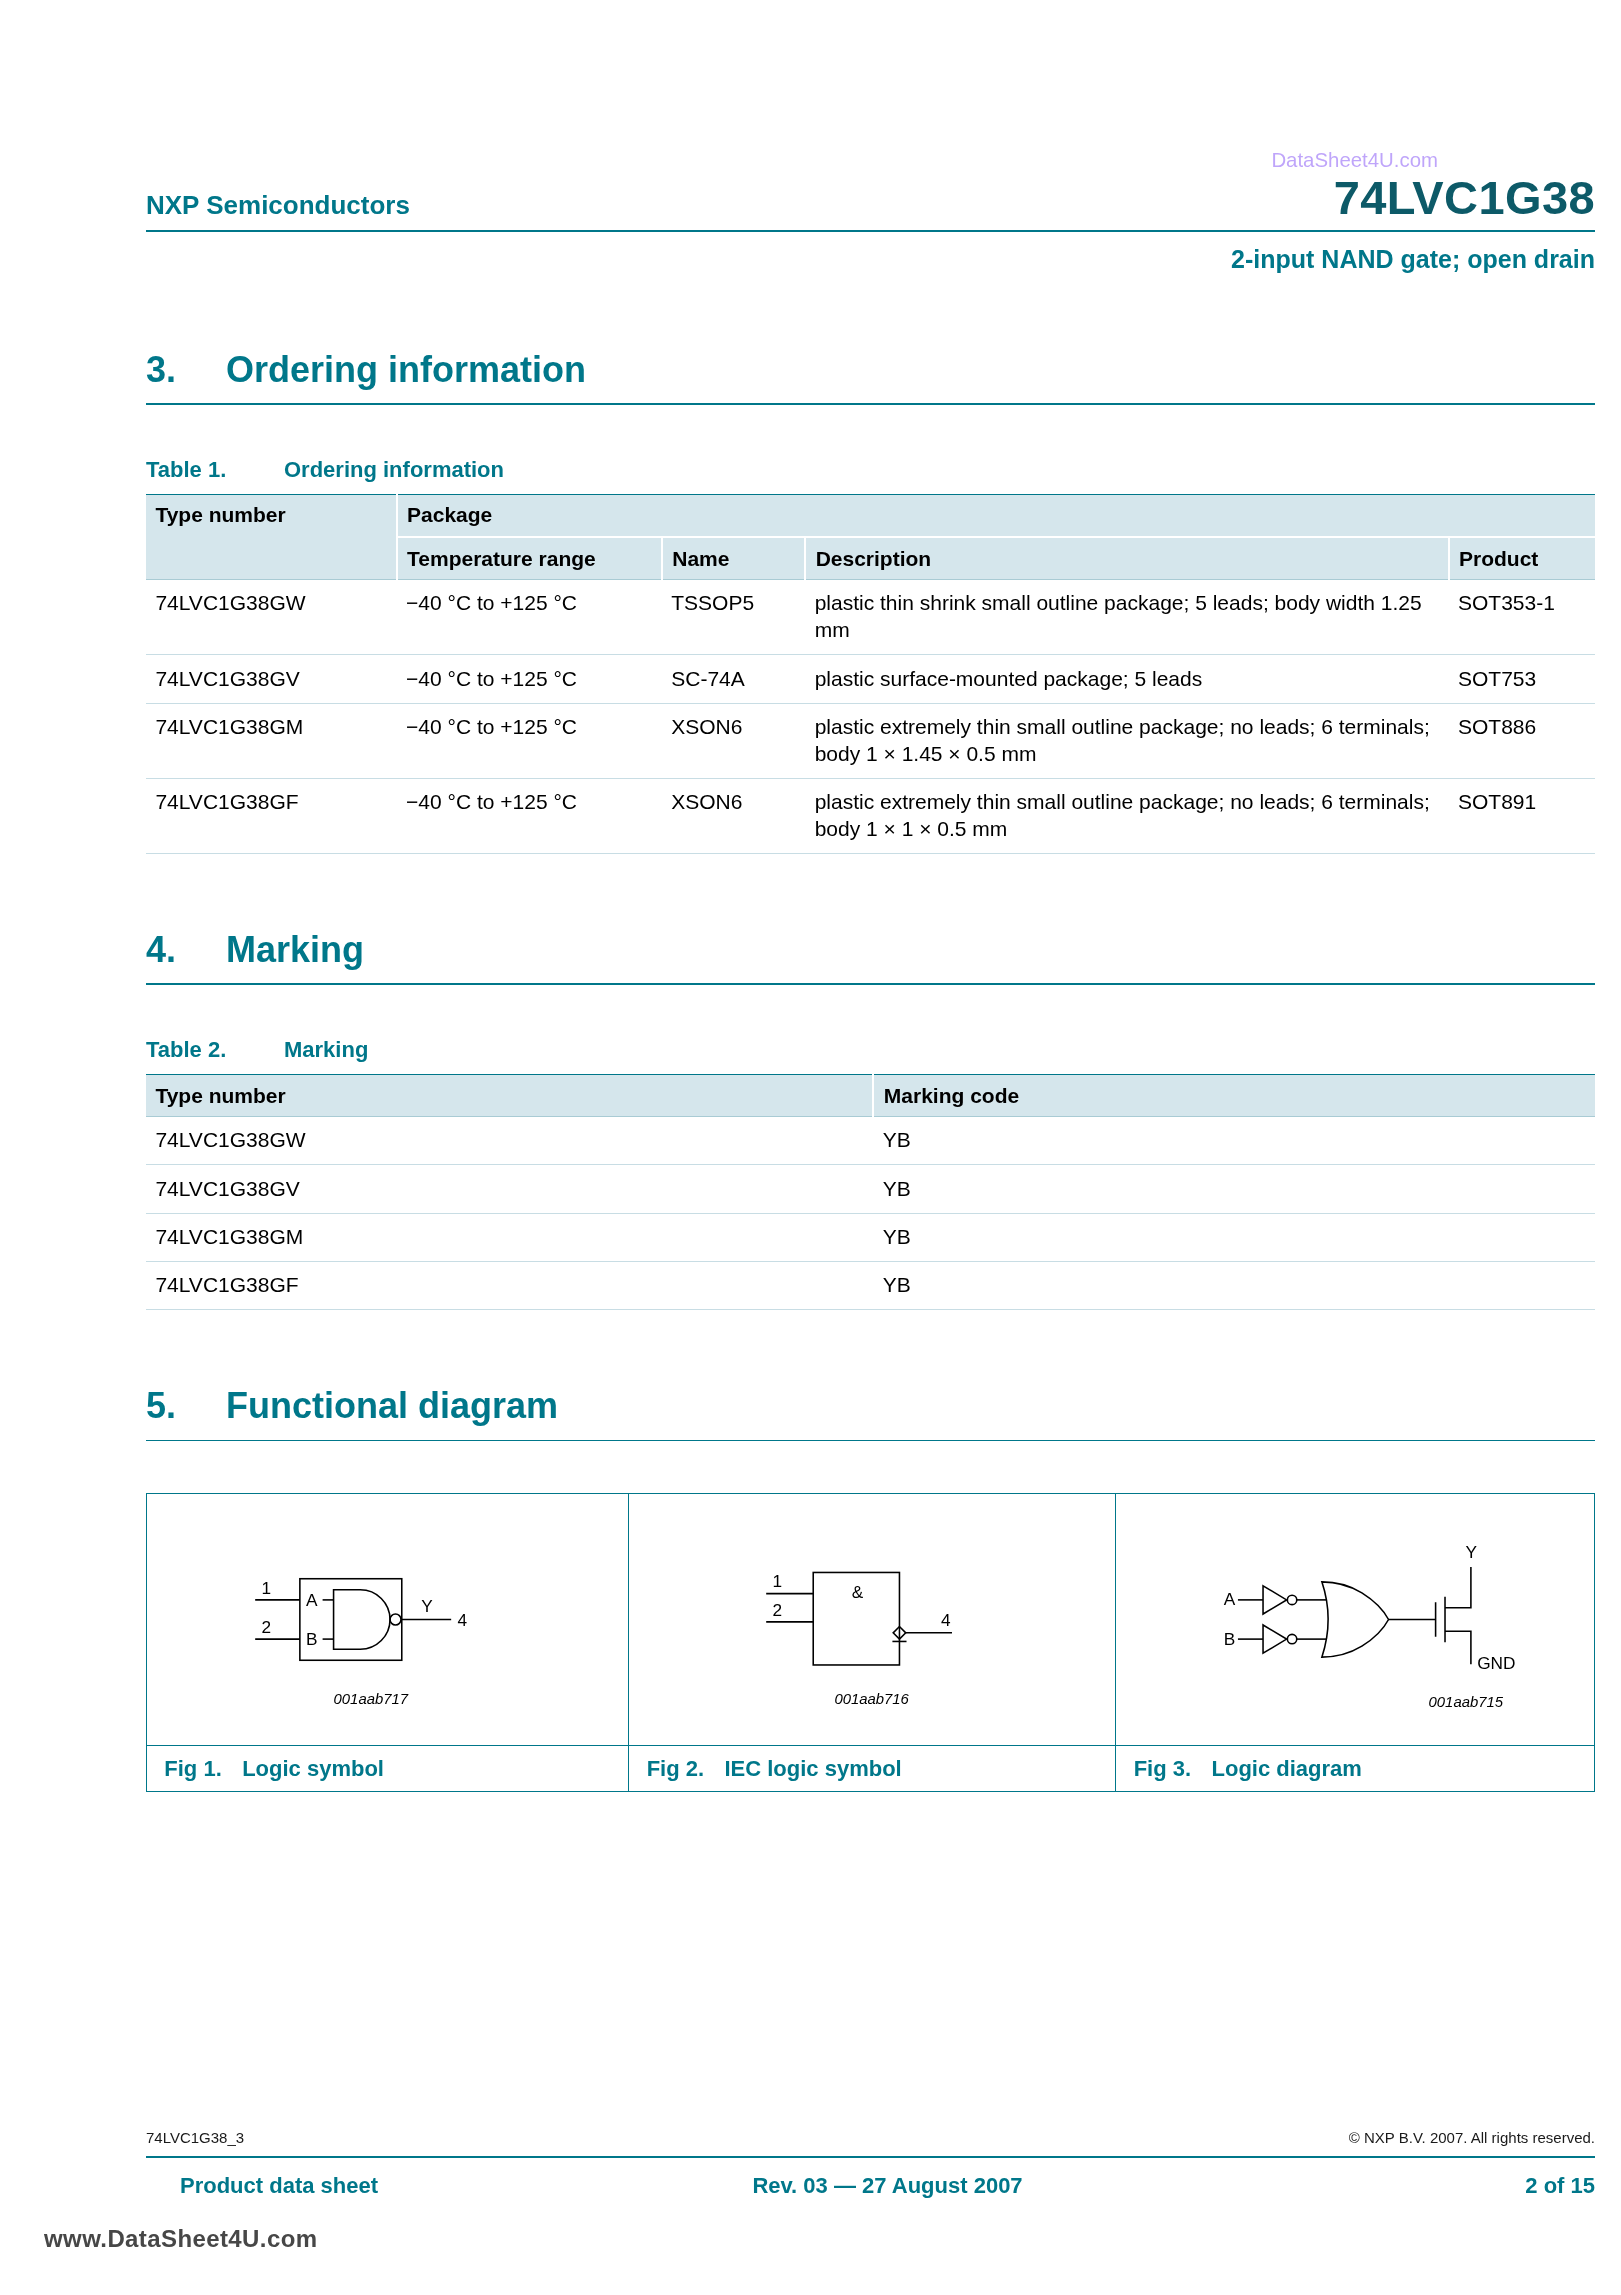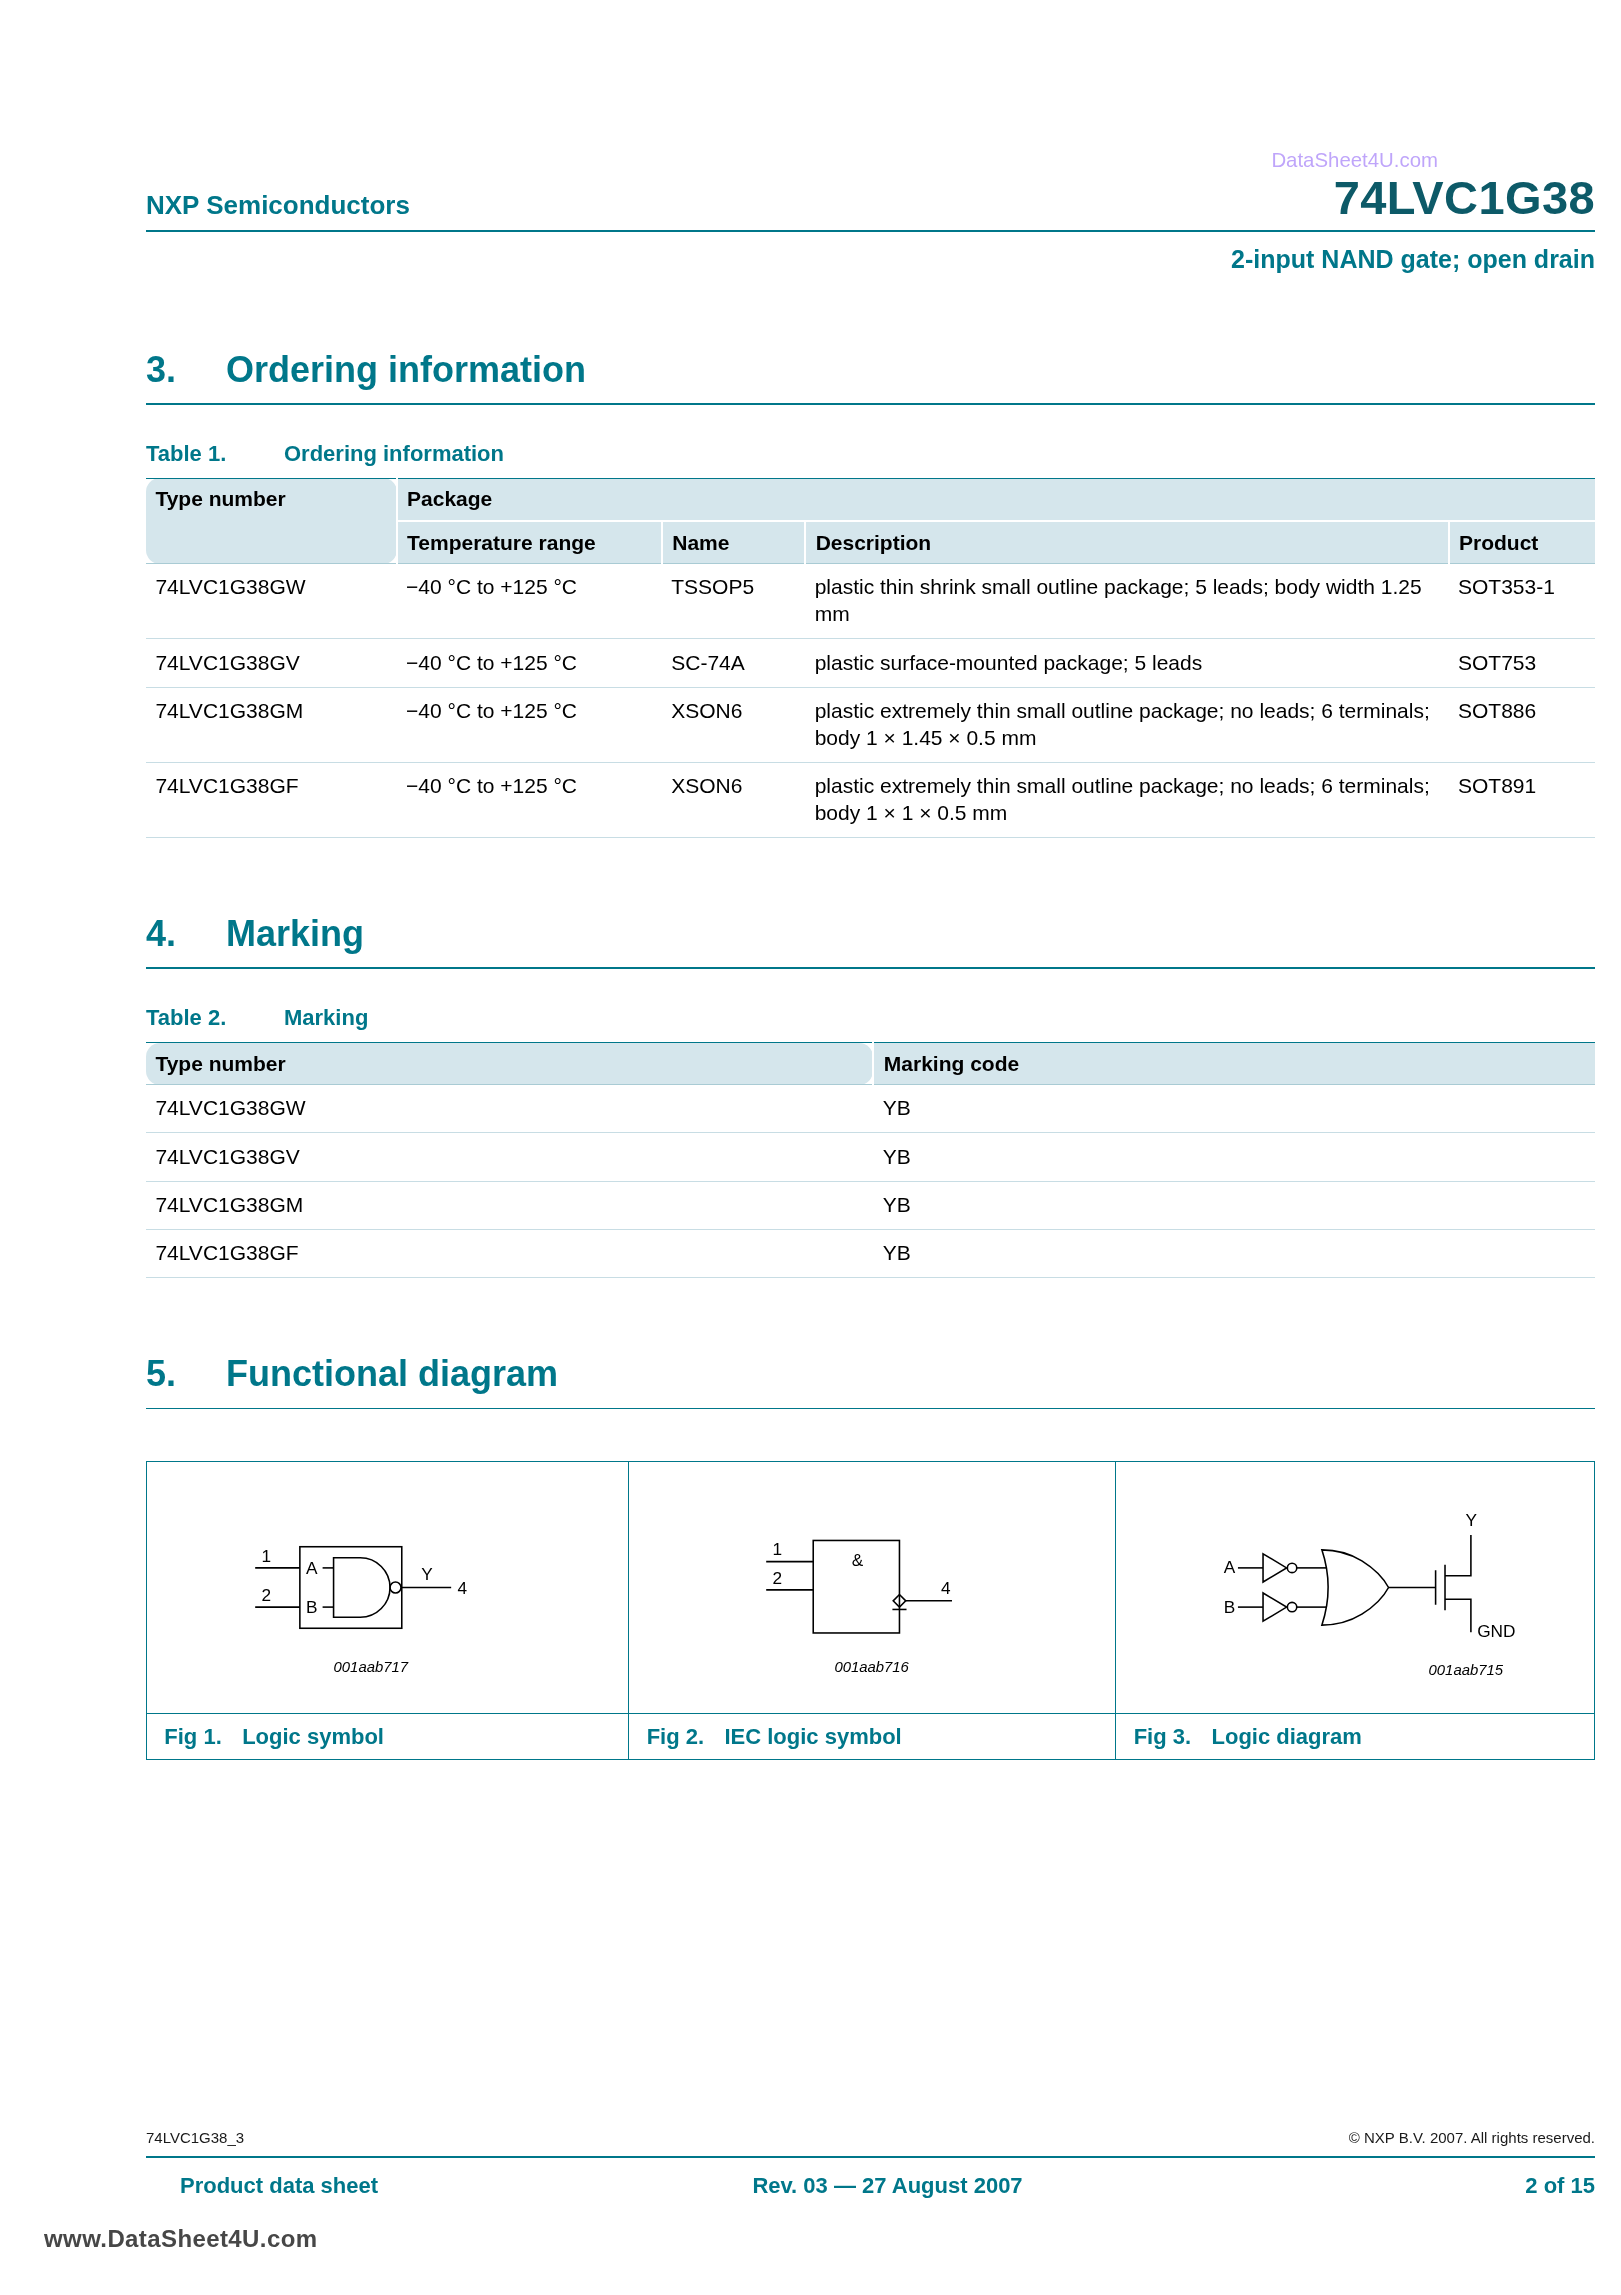--- a/index.html
+++ b/index.html
@@ -21,27 +21,27 @@
   .part{font-size:47px;font-weight:bold;color:var(--teal-dark);letter-spacing:0.4px;}
   .header-rule{height:2.4px;background:var(--teal);margin-top:4.7px;}
   .subtitle{text-align:right;font-size:25px;font-weight:bold;color:var(--teal);margin-top:12.6px;}
 
   
   .section-heading{display:flex;font-size:36px;font-weight:bold;color:var(--teal);margin-top:75px;}
   .section-num{width:80px;flex:none;}
   .section-rule{height:1.6px;background:var(--teal);margin-top:12.6px;}
 
   
-  .table-caption{margin-top:36px;display:flex;font-size:22px;font-weight:bold;color:var(--teal);}
+  .table-caption{margin-top:52px;display:flex;font-size:22px;font-weight:bold;color:var(--teal);}
   .caption-label{width:138px;flex:none;}
 
   
   table{width:100%;border-collapse:collapse;margin-top:11px;font-size:21px;border-top:1.6px solid var(--teal);}
   th{background:var(--hdr-bg);text-align:left;font-weight:bold;padding:8.6px 9.4px;border-left:2.4px solid #fff;}
-  th.first-col{border-left:none;border-radius:14px;}
+  th.first-col{border-left:none;}
   thead tr.package-row th.span-col{border-bottom:2.4px solid #fff;}
   th.rowspan-cell{vertical-align:top;border-bottom:0.8px solid var(--line-mid);}
   thead tr.sub-row th{border-bottom:0.8px solid var(--line-mid);}
   thead.single th{border-bottom:0.8px solid var(--line-mid);}
   td{padding:10.2px 9.4px;border-bottom:0.8px solid var(--line-light);vertical-align:top;line-height:1.28;}
 
   
   .figures{margin-top:52px;}
   .figgrid{display:grid;grid-template-columns:614fr 620fr 608fr;grid-template-rows:251px 46px;border:1.6px solid var(--teal);}
   .figcell{border-right:1.6px solid var(--teal);}

